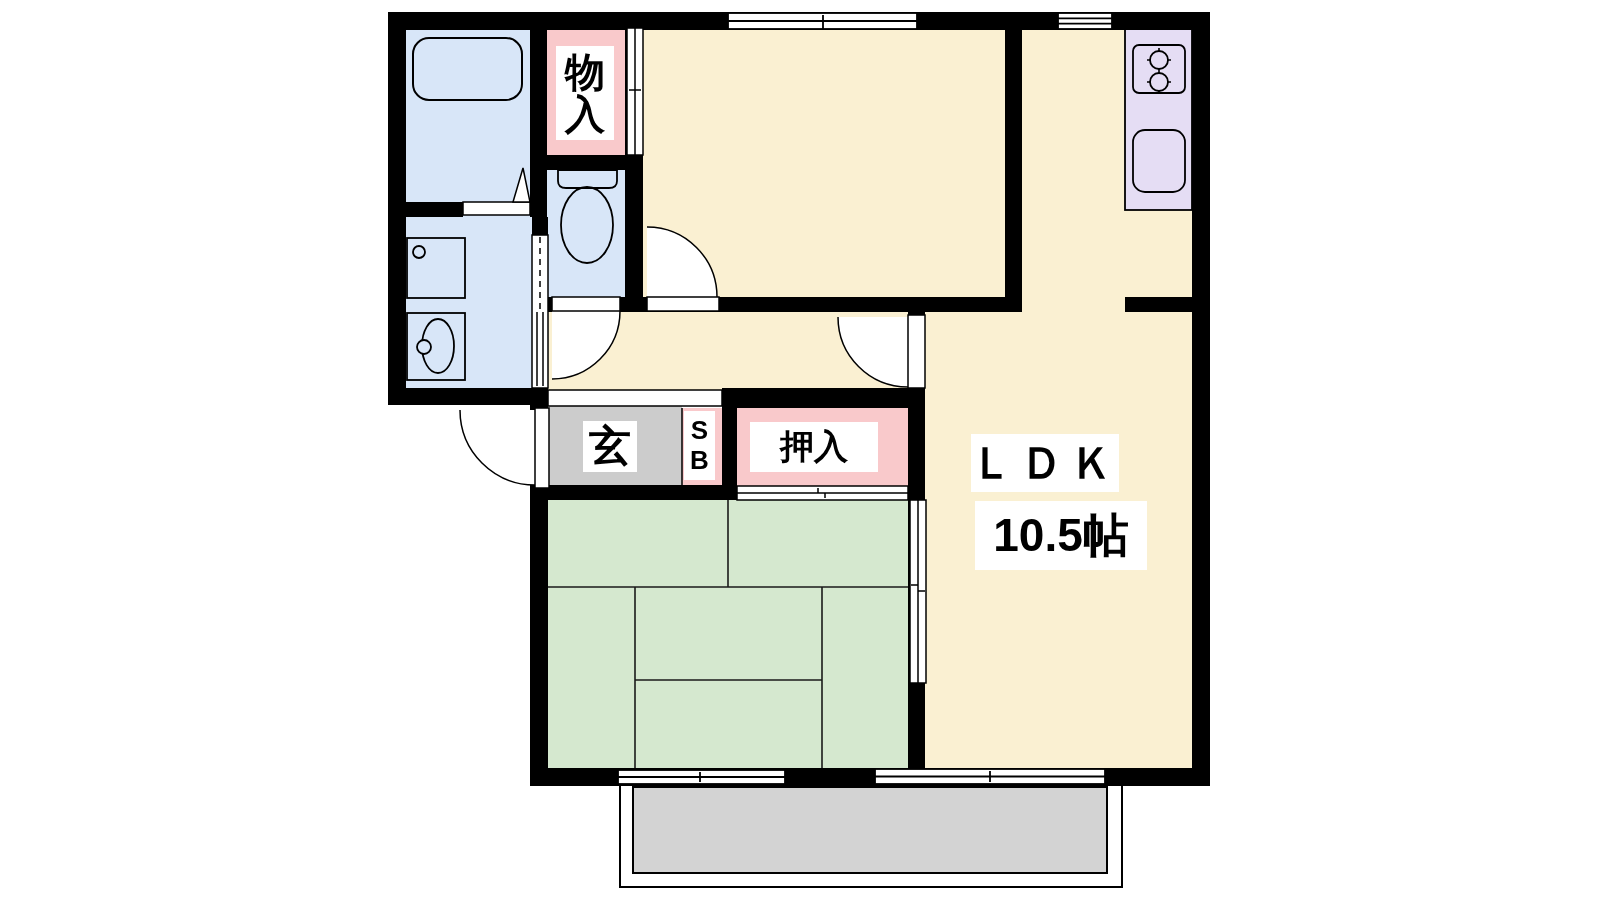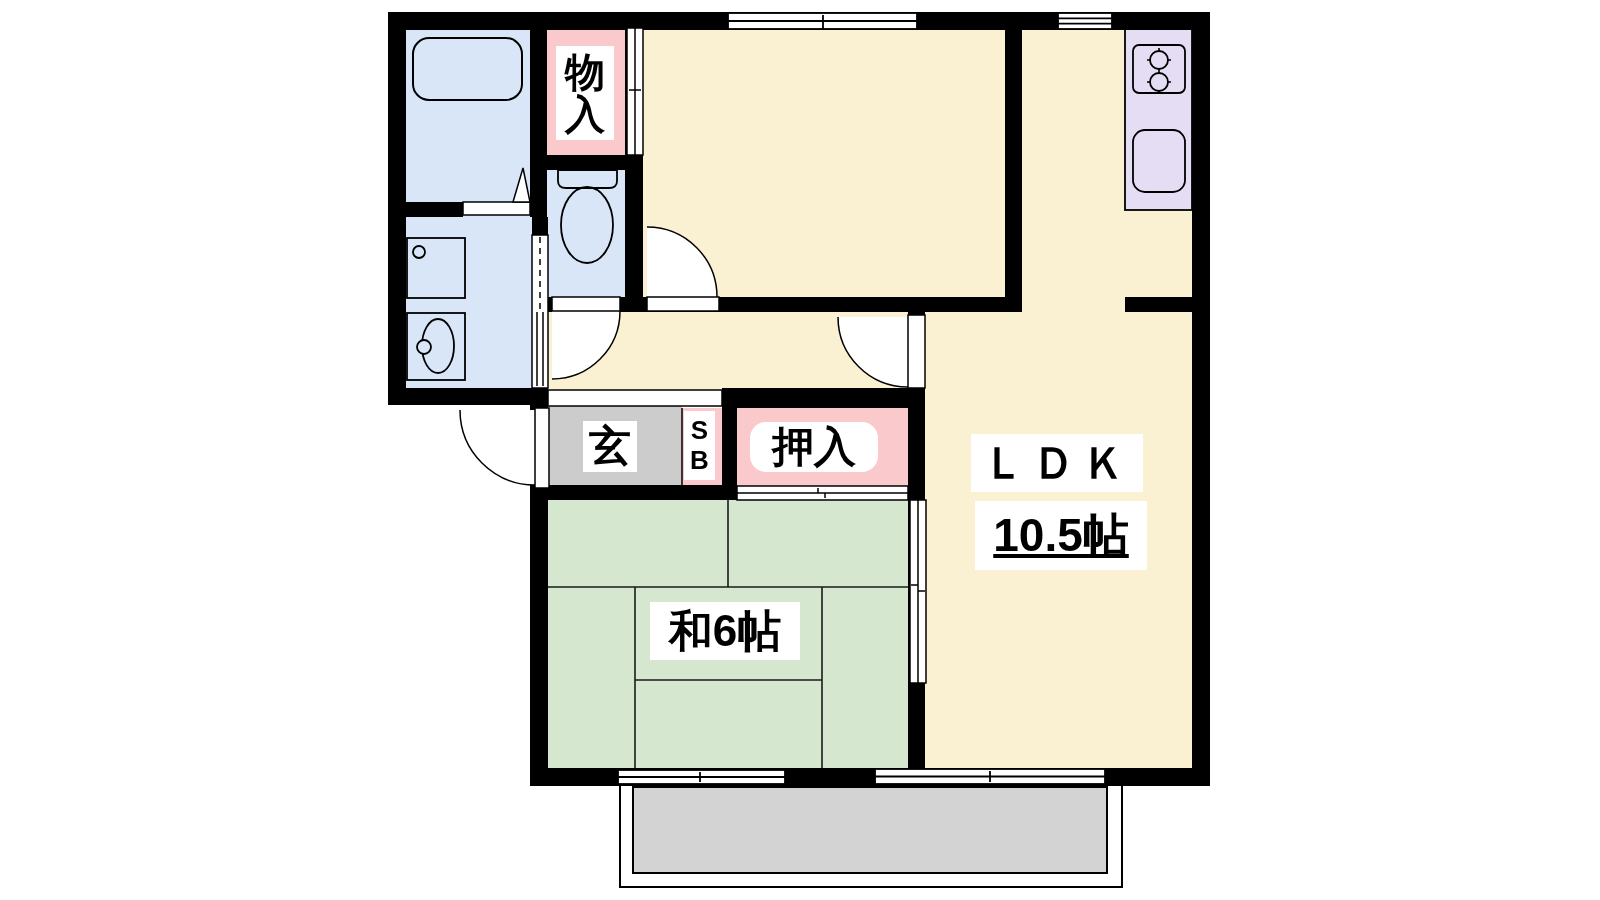--- a/index.html
+++ b/index.html
@@ -7,24 +7,24 @@
          font-family:"Liberation Sans","DejaVu Sans",sans-serif;}
   .stage svg{position:absolute;left:0;top:0;}
   .room-label{position:absolute;background:#ffffff;color:#000;display:flex;
               align-items:center;justify-content:center;text-align:center;
               font-weight:bold;line-height:1.05;white-space:nowrap;}
   .room-label.vert{flex-direction:column;}
   .lbl-monoire{left:556px;top:46px;width:58px;height:94px;font-size:40px;}
   .lbl-youshitsu{left:742px;top:131px;width:144px;height:61px;font-size:46px;}
   .lbl-genkan{left:583px;top:421px;width:54px;height:51px;font-size:42px;}
   .lbl-sb{left:684px;top:411px;width:31px;height:69px;font-size:26px;line-height:1.15;}
-  .lbl-oshiire{left:750px;top:422px;width:128px;height:50px;font-size:42px;border-radius:16px;}
+  .lbl-oshiire{left:750px;top:422px;width:128px;height:50px;font-size:34px;}
   .lbl-washitsu{left:650px;top:602px;width:150px;height:58px;font-size:44px;}
-  .lbl-ldk-name{left:971px;top:434px;width:172px;height:58px;font-size:44px;letter-spacing:6px;}
-  .lbl-ldk-size{left:975px;top:501px;width:172px;height:69px;font-size:46px;text-decoration:underline;}
+  .lbl-ldk-name{left:971px;top:434px;width:148px;height:58px;font-size:44px;letter-spacing:6px;}
+  .lbl-ldk-size{left:975px;top:501px;width:172px;height:69px;font-size:46px;}
   .lbl-balcony{left:708px;top:798px;width:214px;height:54px;font-size:42px;}
 </style>
 </head>
 <body>
 
 <div class="stage">
   <svg width="1600" height="900" viewBox="0 0 1600 900">
 
     <g>
       <rect x="406" y="30" width="124" height="187" fill="#D8E6F8"></rect>
@@ -174,16 +174,15 @@
   <div class="room-label vert lbl-monoire">
     <span>物</span>
     <span>入</span>
   </div>
   <div class="room-label lbl-genkan">玄</div>
   <div class="room-label vert lbl-sb">
     <span>S</span>
     <span>B</span>
   </div>
   <div class="room-label lbl-oshiire">押入</div>
-  <div class="room-label lbl-washitsu">和6帖</div>
   <div class="room-label lbl-ldk-name">ＬＤＫ</div>
   <div class="room-label lbl-ldk-size">10.5帖</div>
 </div>
 
 </body></html>

